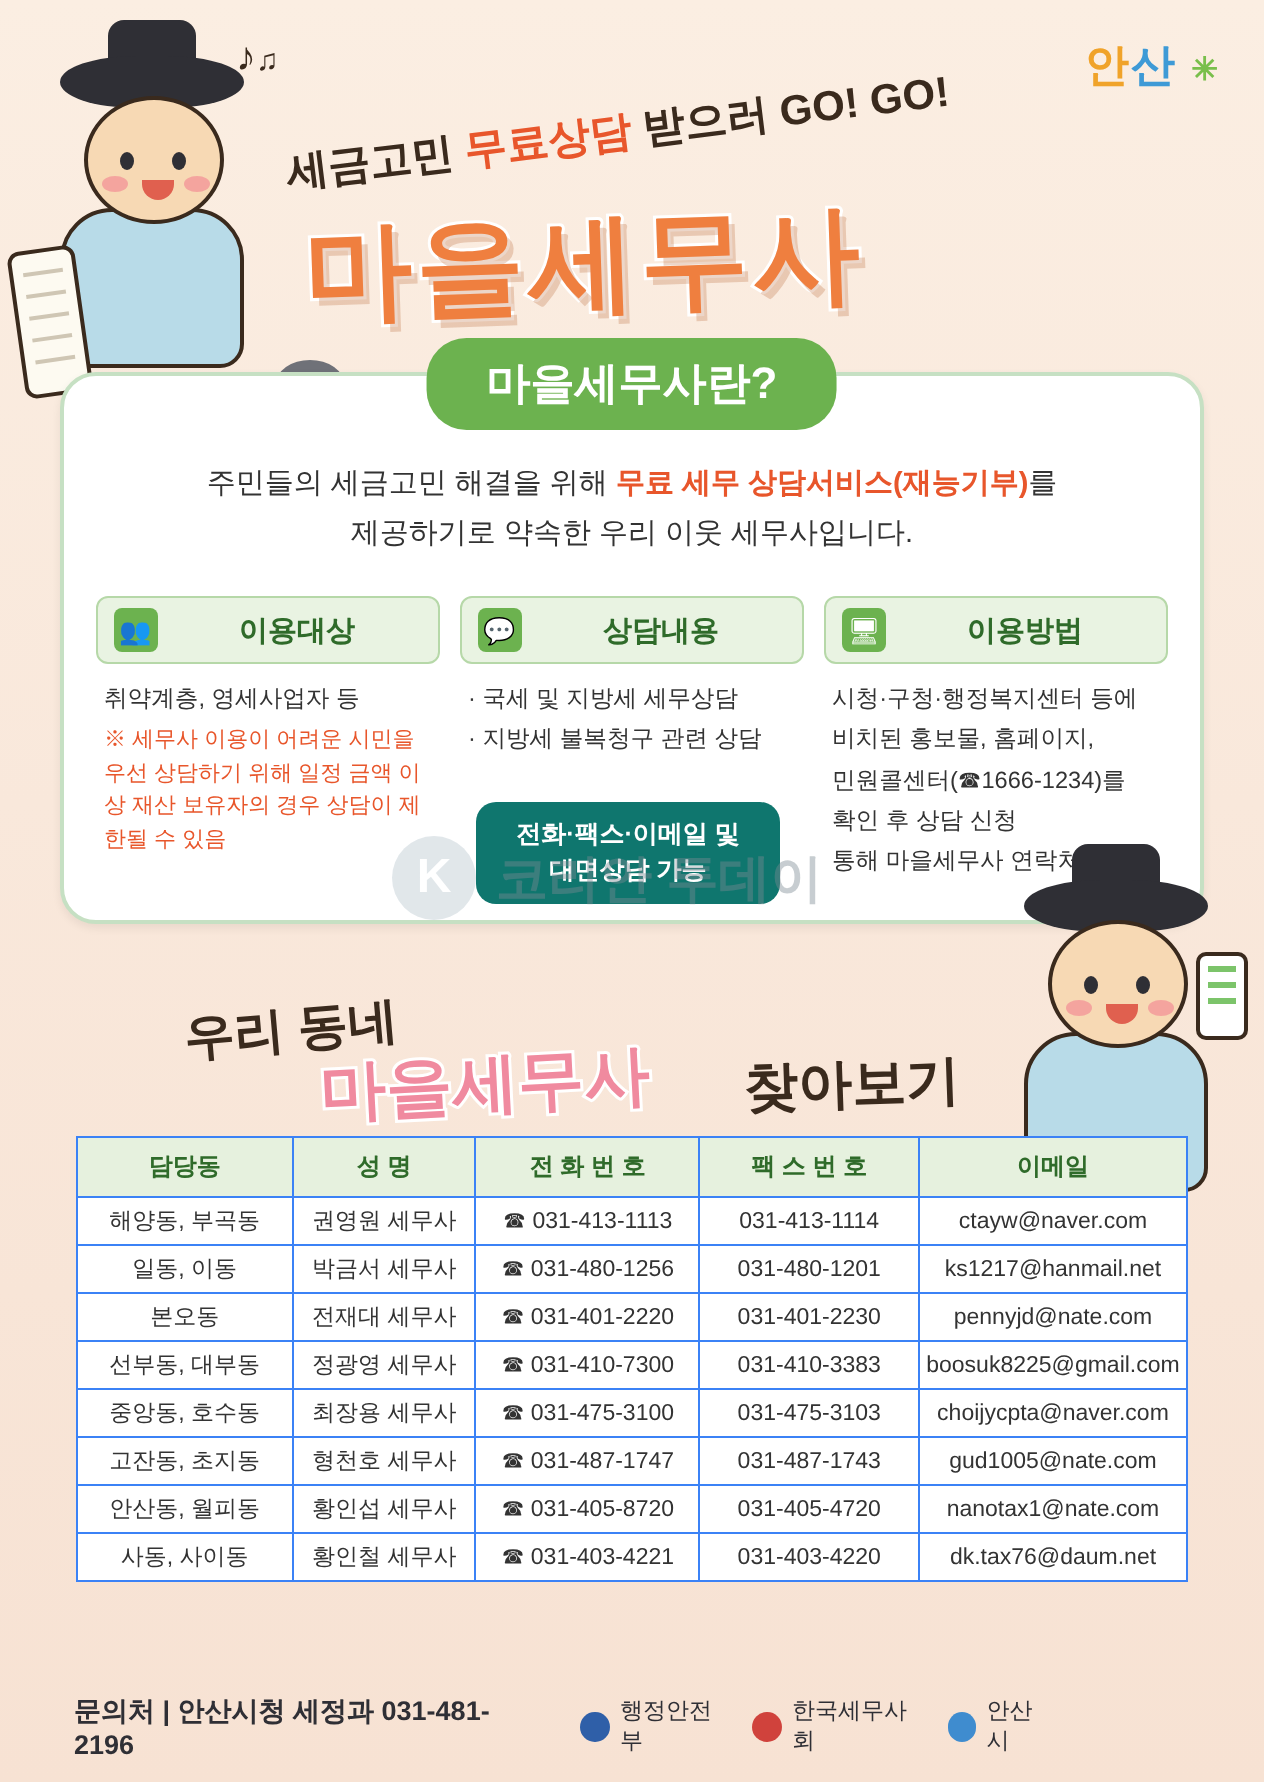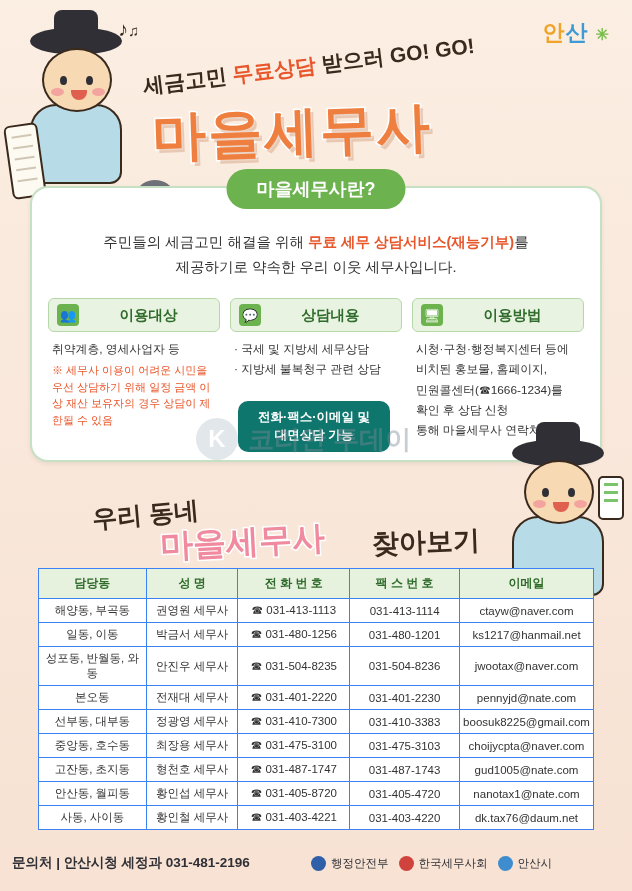--- a/index.html
+++ b/index.html
@@ -66,21 +66,21 @@
   }
 
   
   .card {
     position: absolute; left: 30px; top: 186px; width: 572px; height: 276px;
     background: #ffffff; border: 2px solid #c6e0c3; border-radius: 18px;
     box-shadow: 0 2px 5px rgba(0,0,0,.07);
   }
   .pill {
     position: absolute; left: 50%; top: -19px; transform: translateX(-50%);
-    background: #6cb24f; color: #fff; font-size: 18px; font-weight: bold;
+    background: #6cb24f; color: #fff; font-size: 22px; font-weight: bold;
     padding: 8px 30px; border-radius: 20px; white-space: nowrap;
   }
   .lead {
     position: absolute; left: 26px; top: 42px; right: 26px;
     font-size: 14.5px; line-height: 1.7; color: #333; text-align: center;
   }
   .lead b { color: #e8562b; }
 
   .cols { position: absolute; left: 16px; top: 110px; right: 16px; display: flex; gap: 10px; }
   .col { flex: 1; }
@@ -152,21 +152,21 @@
   th { background: #e6f1de; color: #2f6b2a; font-weight: bold; font-size: 12px; padding: 6px 2px; }
   td:nth-child(1){ width: 108px; }
   td:nth-child(2){ width: 92px; }
   td:nth-child(3){ width: 112px; }
   td:nth-child(4){ width: 110px; }
   td:nth-child(5){ width: 134px; }
 
   
   .footer {
     position: absolute; left: 0; bottom: 0; width: 564px; height: 56px;
-    display: flex; align-items: center; padding: 0 12px; gap: 10px;
+    display: flex; align-items: center; padding: 0 37px; gap: 10px;
   }
   .footer .contact { font-size: 13.5px; font-weight: bold; color: #2f2f35; }
   .footer .spacer { flex: 1; }
   .f-org { display: flex; align-items: center; gap: 5px; font-size: 11.5px; color: #2f2f35; }
   .f-org .dot { width: 15px; height: 15px; border-radius: 50%; display:inline-block; }
   .d-blue { background: #2f5fa8; } .d-red { background: #d0423c; } .d-green { background: #3f8ccf; }
 </style>
 </head>
 <body>
 
@@ -304,27 +304,20 @@
           <td>ctayw@naver.com</td>
         </tr>
       <tr>
           <td>일동, 이동</td>
           <td>박금서 세무사</td>
           <td>☎ 031-480-1256</td>
           <td>031-480-1201</td>
           <td>ks1217@hanmail.net</td>
         </tr>
       <tr>
-          <td>성포동, 반월동, 와동</td>
-          <td>안진우 세무사</td>
-          <td>☎ 031-504-8235</td>
-          <td>031-504-8236</td>
-          <td>jwootax@naver.com</td>
-        </tr>
-      <tr>
           <td>본오동</td>
           <td>전재대 세무사</td>
           <td>☎ 031-401-2220</td>
           <td>031-401-2230</td>
           <td>pennyjd@nate.com</td>
         </tr>
       <tr>
           <td>선부동, 대부동</td>
           <td>정광영 세무사</td>
           <td>☎ 031-410-7300</td>

